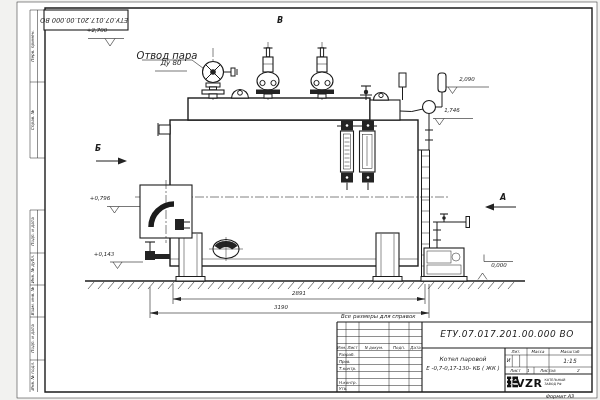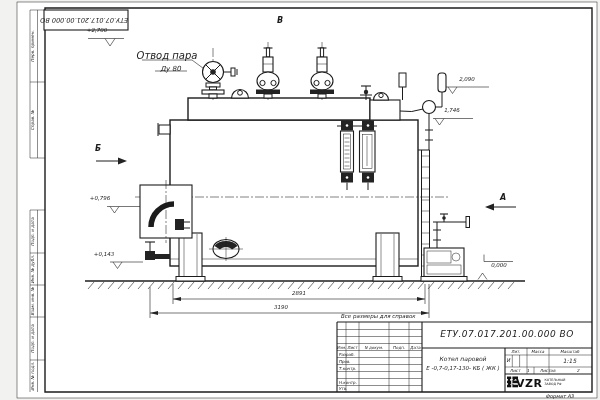--- a/index.html
+++ b/index.html
@@ -228,21 +228,21 @@
 <div class="rot" style="left:31px;top:82px;width:72px;">Перв. примен.</div>
 <div class="rot" style="left:31px;top:158px;width:76px;">Справ. №</div>
 <div class="rot" style="left:31px;top:253px;width:43px;">Подп. и дата</div>
 <div class="rot" style="left:31px;top:285px;width:32px;">Инв. № дубл.</div>
 <div class="rot" style="left:31px;top:317px;width:32px;">Взам. инв. №</div>
 <div class="rot" style="left:31px;top:360px;width:43px;">Подп. и дата</div>
 <div class="rot" style="left:31px;top:392px;width:32px;">Инв. № подл.</div>
 
 <div class="txt c" style="left:97px;top:28px;font-size:5.5px;">+2,700</div>
 <div class="txt c" style="left:167px;top:51px;font-size:10px;">Отвод пара</div>
-<div class="txt c" style="left:171px;top:66px;font-size:7px;">Ду 80</div>
+<div class="txt c" style="left:171px;top:60px;font-size:7px;">Ду 80</div>
 <div class="txt c" style="left:280px;top:17px;font-size:8px;font-weight:bold;">В</div>
 <div class="txt c" style="left:467px;top:77px;font-size:5.5px;">2,090</div>
 <div class="txt c" style="left:452px;top:108px;font-size:5.5px;">1,746</div>
 <div class="txt c" style="left:98px;top:145px;font-size:8px;font-weight:bold;">Б</div>
 <div class="txt c" style="left:100px;top:196px;font-size:5.5px;">+0,796</div>
 <div class="txt c" style="left:104px;top:252px;font-size:5.5px;">+0,143</div>
 <div class="txt c" style="left:503px;top:194px;font-size:8px;font-weight:bold;">А</div>
 <div class="txt c" style="left:499px;top:263px;font-size:5.5px;">0,000</div>
 <div class="txt c" style="left:299px;top:291px;font-size:5.5px;">2891</div>
 <div class="txt c" style="left:281px;top:305px;font-size:5.5px;">3190</div>

